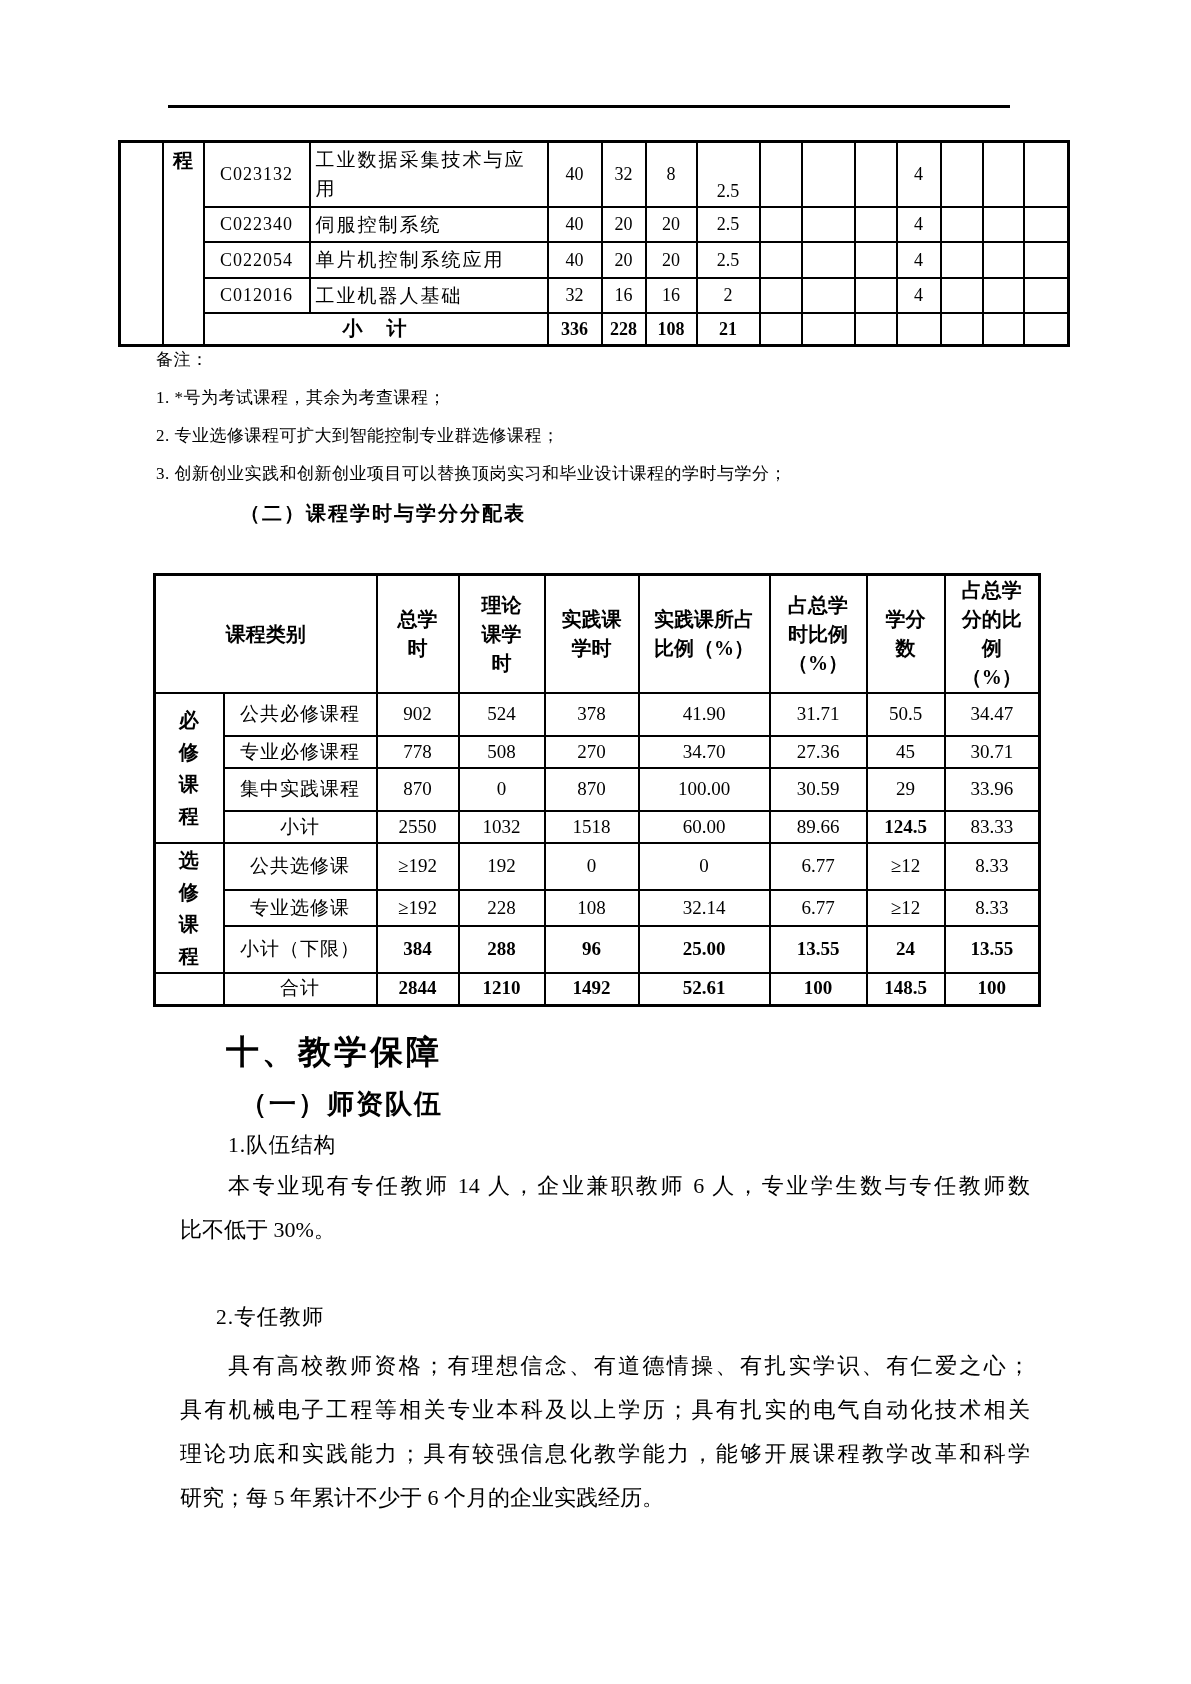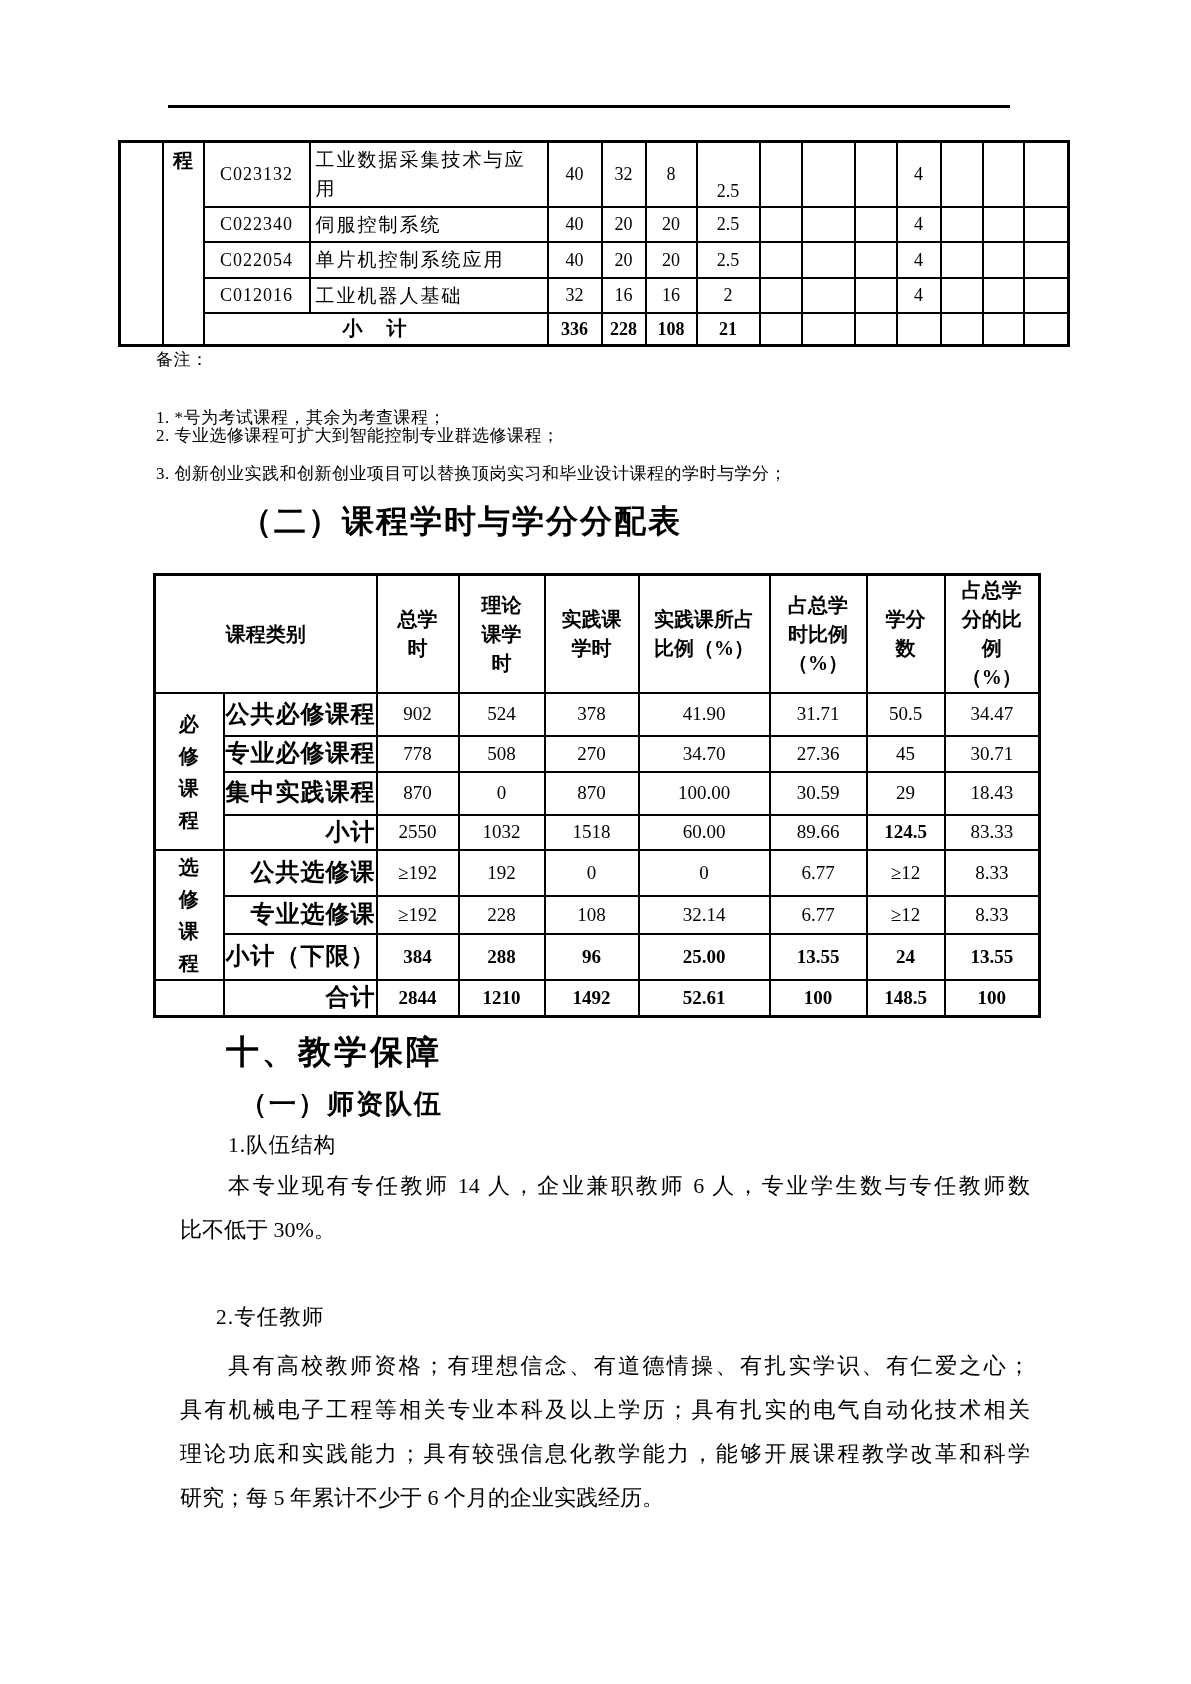--- a/index.html
+++ b/index.html
@@ -26,29 +26,29 @@
   .t1 .vbottom{vertical-align:bottom;padding-bottom:3px;}
   .t1 .sum{font-size:20px;font-weight:bold;letter-spacing:2px;}
   .r1{height:62px}.r2{height:32px}.r3{height:32px}.r4{height:31px}.r5{height:32px}
   .b{font-weight:bold;}
 
   
   .note{font-size:17px;letter-spacing:0.5px;white-space:nowrap;}
 
   
   .h-kai{font-weight:bold;letter-spacing:2px;white-space:nowrap;}
-  .h2a{left:240px;top:500px;font-size:32px;}
+  .h2a{left:240px;top:500px;font-size:20px;}
   .h10{left:226px;top:1030px;font-size:33px;font-family:"Liberation Sans","DejaVu Sans",sans-serif;letter-spacing:3px;font-weight:bold;white-space:nowrap;}
   .h1a{left:240px;top:1086px;font-size:27px;}
 
   
   .t2{left:153px;top:573px;width:885px;border:3px solid #000;}
   .t2 th{font-size:20px;font-weight:bold;line-height:1.45;}
   .t2 td{font-size:19px;line-height:1.4;}
-  .t2 .lab{font-size:24px;font-weight:bold;letter-spacing:1px;text-align:right;}
+  .t2 .lab{font-size:19px;font-weight:normal;letter-spacing:1px;}
   .t2 .cat{font-size:20px;font-weight:bold;}
   .cat .vlabel{display:inline-block;width:2em;line-height:1.6;letter-spacing:1px;}
   .hspan{display:inline-block;}
   .w46{width:46px;} .w70{width:70px;} .w112{width:112px;}
   .hr0{height:87px}
   .br1{height:43px}.br2{height:32px}
 
   
   .sub{font-size:21.5px;letter-spacing:1px;white-space:nowrap;}
   .para{width:850px;font-size:22px;}
@@ -156,21 +156,21 @@
       <td></td>
       <td></td>
       <td></td>
       <td></td>
       <td></td>
     </tr>
   </tbody>
     </table>
 
   <div class="abs note" style="left:156px;top:348px;">备注：</div>
-  <div class="abs note" style="left:156px;top:406px;">1. *号为考试课程，其余为考查课程；</div>
+  <div class="abs note" style="left:156px;top:386px;">1. *号为考试课程，其余为考查课程；</div>
   <div class="abs note" style="left:156px;top:424px;">2. 专业选修课程可扩大到智能控制专业群选修课程；</div>
   <div class="abs note" style="left:156px;top:462px;">3. 创新创业实践和创新创业项目可以替换顶岗实习和毕业设计课程的学时与学分；</div>
 
   <div class="abs h-kai h2a">（二）课程学时与学分分配表</div>
 
   <table class="abs t2">
     <colgroup>
       <col style="width:69px">
         <col style="width:153px">
         <col style="width:82px">
@@ -214,21 +214,21 @@
       <td>30.71</td>
     </tr>
     <tr class="br1">
       <td class="lab">集中实践课程</td>
       <td>870</td>
       <td>0</td>
       <td>870</td>
       <td>100.00</td>
       <td>30.59</td>
       <td>29</td>
-      <td>18.43</td>
+      <td>33.96</td>
     </tr>
     <tr class="br2">
       <td class="lab">小计</td>
       <td>2550</td>
       <td>1032</td>
       <td>1518</td>
       <td>60.00</td>
       <td>89.66</td>
       <td class="b">124.5</td>
       <td>83.33</td>

